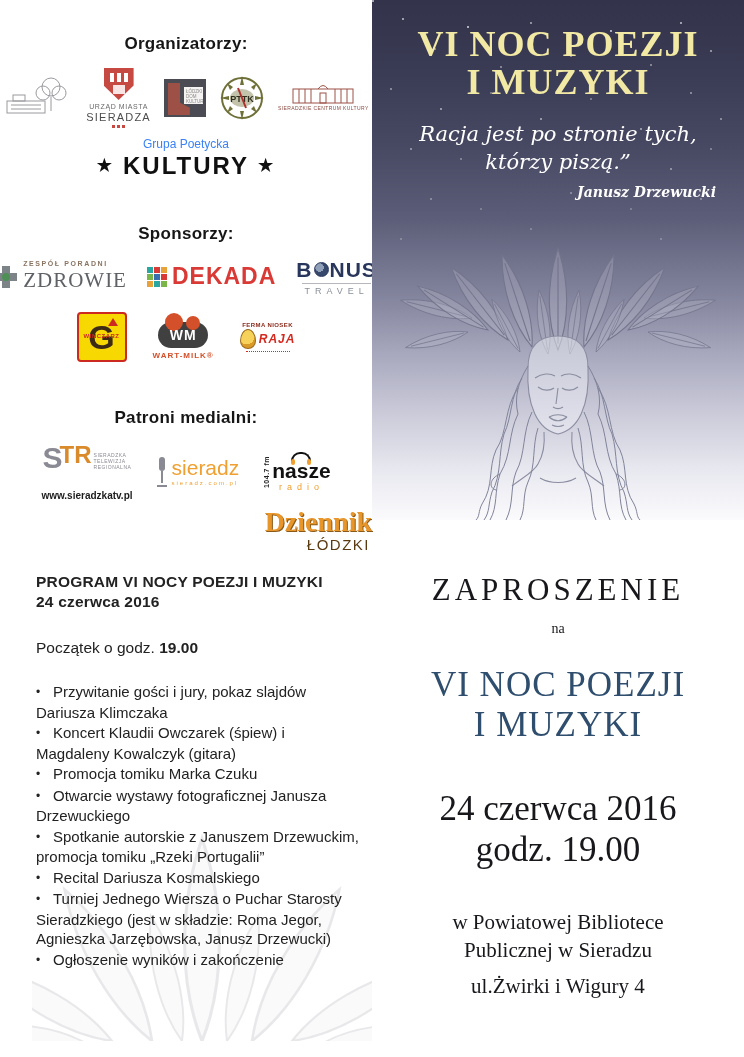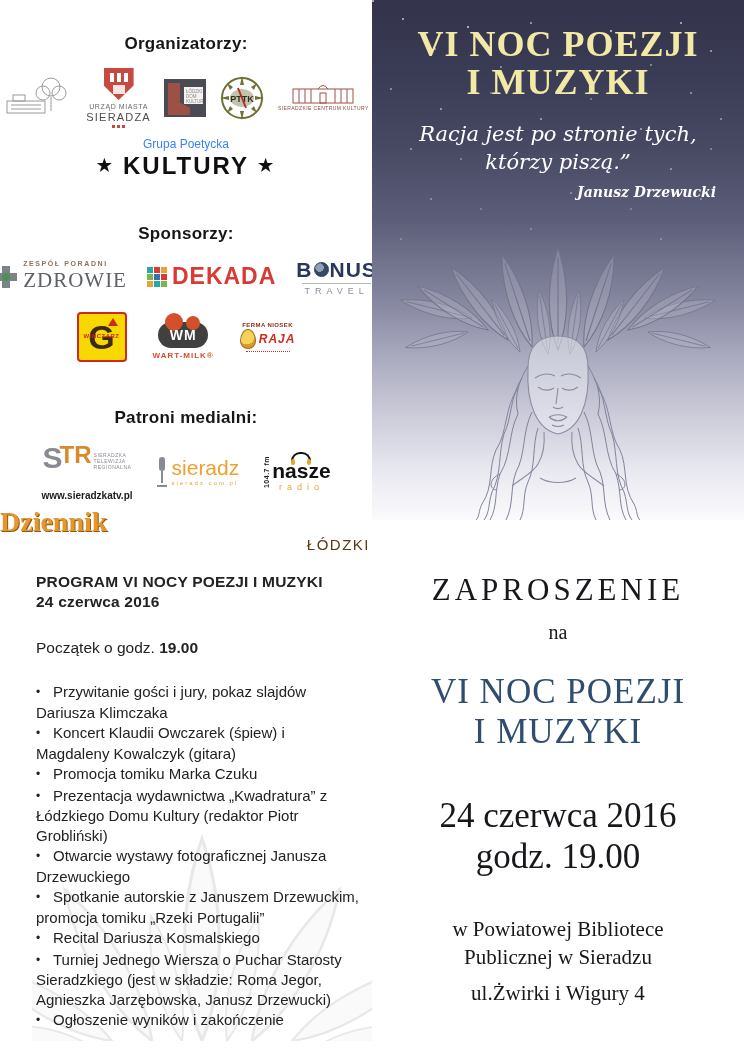--- a/index.html
+++ b/index.html
@@ -118,21 +118,21 @@
 
   .nasze{display:flex;align-items:center;gap:2px;}
   .nasze .fm{writing-mode:vertical-rl;transform:rotate(180deg);font-size:7px;font-weight:700;color:#222;letter-spacing:.5px;}
   .nasze .txt{display:flex;flex-direction:column;align-items:center;}
   .phones{width:16px;height:9px;border:2px solid #111;border-bottom:none;border-radius:9px 9px 0 0;position:relative;margin-bottom:-2px;}
   .phones:before,.phones:after{content:"";position:absolute;bottom:-2px;width:4px;height:6px;border-radius:2px;background:#f0a030;}
   .phones:before{left:-2px}.phones:after{right:-2px}
   .nasze .name{font-size:21px;font-weight:800;color:#111;line-height:20px;}
   .nasze .sub{font-size:9px;color:#f0a030;letter-spacing:5px;margin-top:1px;}
 
-  .dzien{display:flex;flex-direction:column;align-items:flex-start;margin-top:8px;}
+  .dzien{display:flex;flex-direction:column;align-items:flex-end;margin-top:8px;}
   .dzien .name{font-family:"Liberation Serif",serif;font-size:28px;font-weight:800;color:#e8952a;
         line-height:26px;text-shadow:1px 1px 0 #8a5a1a;}
   .dzien .sub{font-size:15px;font-weight:400;color:#5a3a10;letter-spacing:1.5px;align-self:flex-end;margin:1px 2px 0 0;}
 
   
   .sk-svg{display:block;}
 
   
   .stars{position:absolute;left:0;top:0;width:2px;height:2px;border-radius:50%;background:rgba(255,255,255,.75);
     box-shadow:30px 18px 0 rgba(255,255,255,.7),62px 48px 0 rgba(255,255,255,.5),95px 26px 0 rgba(255,255,255,.8),
@@ -159,21 +159,21 @@
   .prog-title{font-size:15.5px;font-weight:700;color:#222;line-height:20px;margin:0;letter-spacing:.2px;}
   .start{margin-top:27px;font-size:15.5px;color:#222;}
   .start b{font-weight:700;}
   .items{margin-top:25px;width:324px;}
   .prog-item{margin:0 0 1px 0;font-size:15px;line-height:19.5px;color:#222;}
   .bullet{display:inline-block;width:17px;font-size:12px;vertical-align:1px;}
   .leafmark{position:absolute;right:0;bottom:0;opacity:.22;z-index:0;}
 
   
   .zapro{font-size:31px;letter-spacing:4px;font-weight:500;}
-  .na{font-size:20px;margin-top:13px;}
+  .na{font-size:14px;margin-top:13px;}
   .event{font-size:35px;color:#2f4e6e;line-height:1.15;margin-top:28px;letter-spacing:1px;font-weight:500;}
   .when{font-size:35px;margin-top:42px;line-height:1.18;font-weight:500;}
   .venue{font-size:21px;margin-top:38px;line-height:1.35;}
   .address{font-size:21px;margin-top:9px;}
 </style>
 </head>
 <body>
 
 <div class="page">
 
@@ -502,21 +502,20 @@
         <div>24 czerwca 2016</div>
       </h3>
       <div class="start">
         <span>Początek o godz.</span>
         <b>19.00</b>
       </div>
       <div class="items">
         <p class="prog-item"><span class="bullet">•</span><span>Przywitanie gości i jury, pokaz slajdów Dariusza Klimczaka</span></p>
         <p class="prog-item"><span class="bullet">•</span><span>Koncert Klaudii Owczarek (śpiew) i Magdaleny Kowalczyk  (gitara)</span></p>
         <p class="prog-item"><span class="bullet">•</span><span>Promocja tomiku Marka Czuku</span></p>
-        <p class="prog-item"><span class="bullet">•</span><span>Prezentacja wydawnictwa „Kwadratura” z Łódzkiego Domu  Kultury (redaktor Piotr Grobliński)</span></p>
         <p class="prog-item"><span class="bullet">•</span><span>Otwarcie wystawy fotograficznej Janusza Drzewuckiego</span></p>
         <p class="prog-item"><span class="bullet">•</span><span>Spotkanie autorskie z Januszem Drzewuckim, promocja  tomiku „Rzeki Portugalii”</span></p>
         <p class="prog-item"><span class="bullet">•</span><span>Recital Dariusza Kosmalskiego</span></p>
         <p class="prog-item"><span class="bullet">•</span><span>Turniej Jednego Wiersza o Puchar Starosty Sieradzkiego (jest w składzie: Roma Jegor, Agnieszka Jarzębowska, Janusz Drzewucki)</span></p>
         <p class="prog-item"><span class="bullet">•</span><span>Ogłoszenie wyników i zakończenie</span></p>
       </div>
     </div>
   </section>
 
   <section class="q br">

